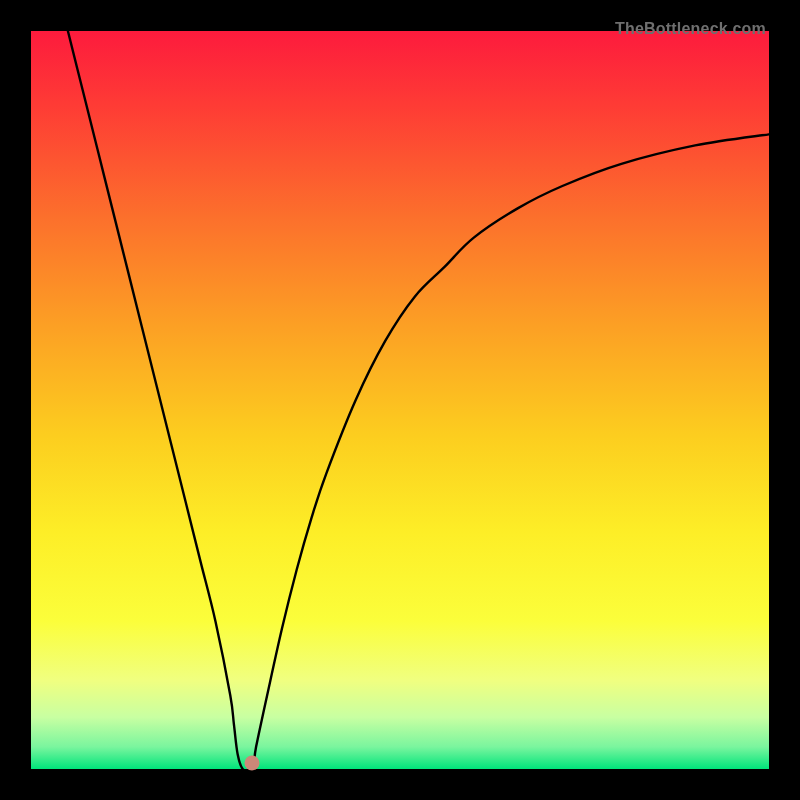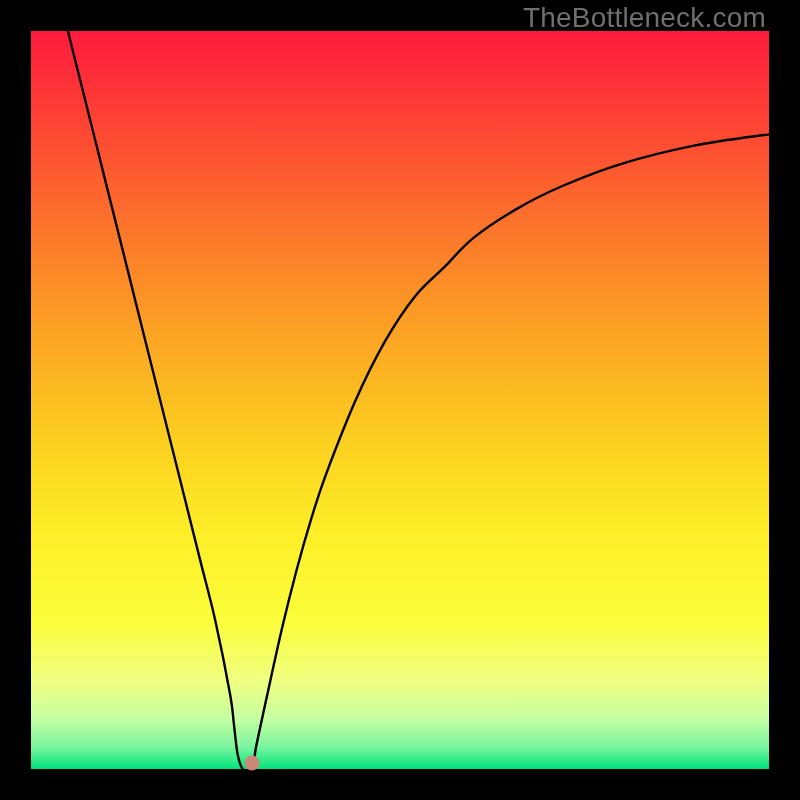--- a/index.html
+++ b/index.html
@@ -22,25 +22,25 @@
     top: 31px;
     width: 738px;
     height: 738px;
   }
   .gradient {
     position: absolute;
     left: 0; top: 0; right: 0; bottom: 0;
   }
   .watermark {
     position: absolute;
-    top: 2px;
+    top: 20px;
     right: 34px;
     color: #6f6f6f;
-    font-size: 28px;
-    font-weight: 400;
+    font-size: 16px;
+    font-weight: 700;
     letter-spacing: 0.2px;
   }
   .marker {
     position: absolute;
     width: 15px;
     height: 15px;
     border-radius: 50%;
     transform: translate(-50%, -50%);
   }
   svg.curve {

